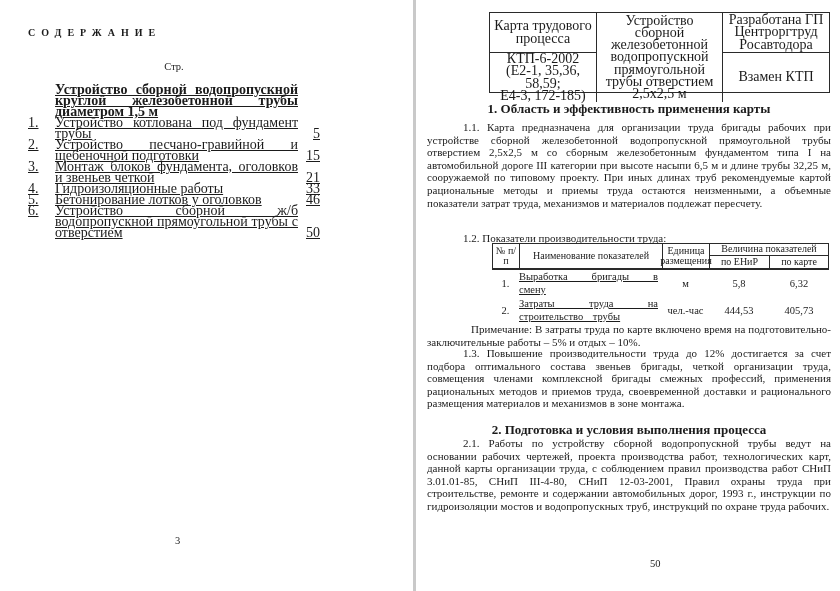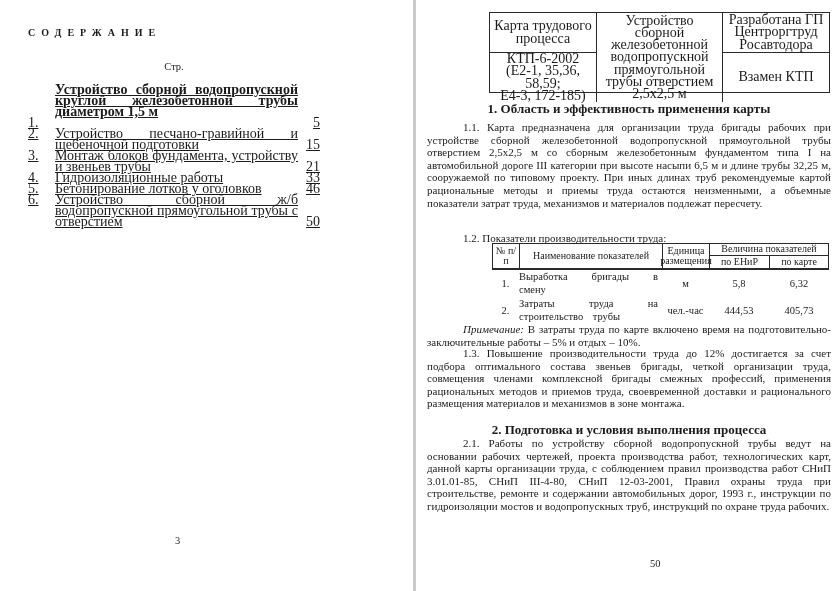--- a/index.html
+++ b/index.html
@@ -34,66 +34,67 @@
   .ht-c3r1{grid-column:3;grid-row:1;border-bottom:1px solid #2a2a2a;}
   .ht-c3r2{grid-column:3;grid-row:2;}
 
   
   .rp-h{position:absolute;left:427px;width:404px;text-align:center;font-weight:bold;font-size:13px;line-height:13px;}
   .rp-h1{top:102px;} .rp-h2{top:423px;}
   .rp-para{position:absolute;left:427px;width:404px;font-size:11px;line-height:12.6px;
            text-align:justify;margin:0;}
   .indent{text-indent:36px;}
   .p11{top:121px;} .p12{top:232px;text-align:left;} .note{top:323px;} .p13{top:347px;} .p21{top:437px;}
-  .note-label{font-style:italic;}
+  .note-label{margin-left:8px;}
 
   
   .it-head{position:absolute;left:492px;top:243px;width:337px;box-sizing:border-box;
     border:1.2px solid #2a2a2a;border-bottom:2px solid #2a2a2a;display:grid;
     grid-template-columns:27px 143px 47px 60px 1fr;grid-template-rows:12px 12px;
     font-size:10px;line-height:10.5px;text-align:center;}
   .ith{display:flex;align-items:center;justify-content:center;box-sizing:border-box;padding:0 1px;}
   .ith-num {grid-column:1;grid-row:1/3;border-right:1px solid #2a2a2a;}
   .ith-name{grid-column:2;grid-row:1/3;border-right:1px solid #2a2a2a;}
   .ith-unit{grid-column:3;grid-row:1/3;border-right:1px solid #2a2a2a;}
   .ith-group{grid-column:4/6;grid-row:1;border-bottom:1px solid #2a2a2a;}
   .ith-enir{grid-column:4;grid-row:2;border-right:1px solid #2a2a2a;}
   .ith-card{grid-column:5;grid-row:2;}
   .it-body{position:absolute;left:492px;top:270px;width:337px;font-size:10.5px;line-height:13px;}
   .it-row{display:grid;grid-template-columns:27px 143px 47px 60px 60px;margin-bottom:1px;}
   .itb-num,.itb-unit,.itb-enir,.itb-card{display:flex;align-items:center;justify-content:center;text-align:center;}
-  .itb-name{text-align:justify;word-spacing:7px;padding-right:4px;box-sizing:border-box;}
+  .itb-name{text-align:justify;word-spacing:7px;padding-right:4px;box-sizing:border-box;text-decoration:underline;}
 </style>
 </head>
 <body>
 
 <div class="page">
   <div class="divider"></div>
 
   <div class="doc-title">СОДЕРЖАНИЕ</div>
   <div class="str-label">Стр.</div>
 
   <div class="toc">
     <div class="toc-row">
       <div class="toc-num"></div>
       <div class="toc-text toc-intro">Устройство сборной водопропускной круглой железобетонной трубы диаметром 1,5 м</div>
       <div class="toc-page"></div>
     </div>
     <div class="toc-row">
       <div class="toc-num">1.</div>
+      <div class="toc-text">Устройство котлована под фундамент трубы</div>
       <div class="toc-page">5</div>
     </div>
     <div class="toc-row">
       <div class="toc-num">2.</div>
       <div class="toc-text">Устройство песчано-гравийной и щебеночной подготовки</div>
       <div class="toc-page">15</div>
     </div>
     <div class="toc-row">
       <div class="toc-num">3.</div>
-      <div class="toc-text">Монтаж блоков фундамента, устройству и звеньев трубы</div>
+      <div class="toc-text">Монтаж блоков фундамента, оголовков и звеньев четкой</div>
       <div class="toc-page">21</div>
     </div>
     <div class="toc-row">
       <div class="toc-num">4.</div>
       <div class="toc-text">Гидроизоляционные работы</div>
       <div class="toc-page">33</div>
     </div>
     <div class="toc-row">
       <div class="toc-num">5.</div>
       <div class="toc-text">Бетонирование лотков у оголовков</div>

